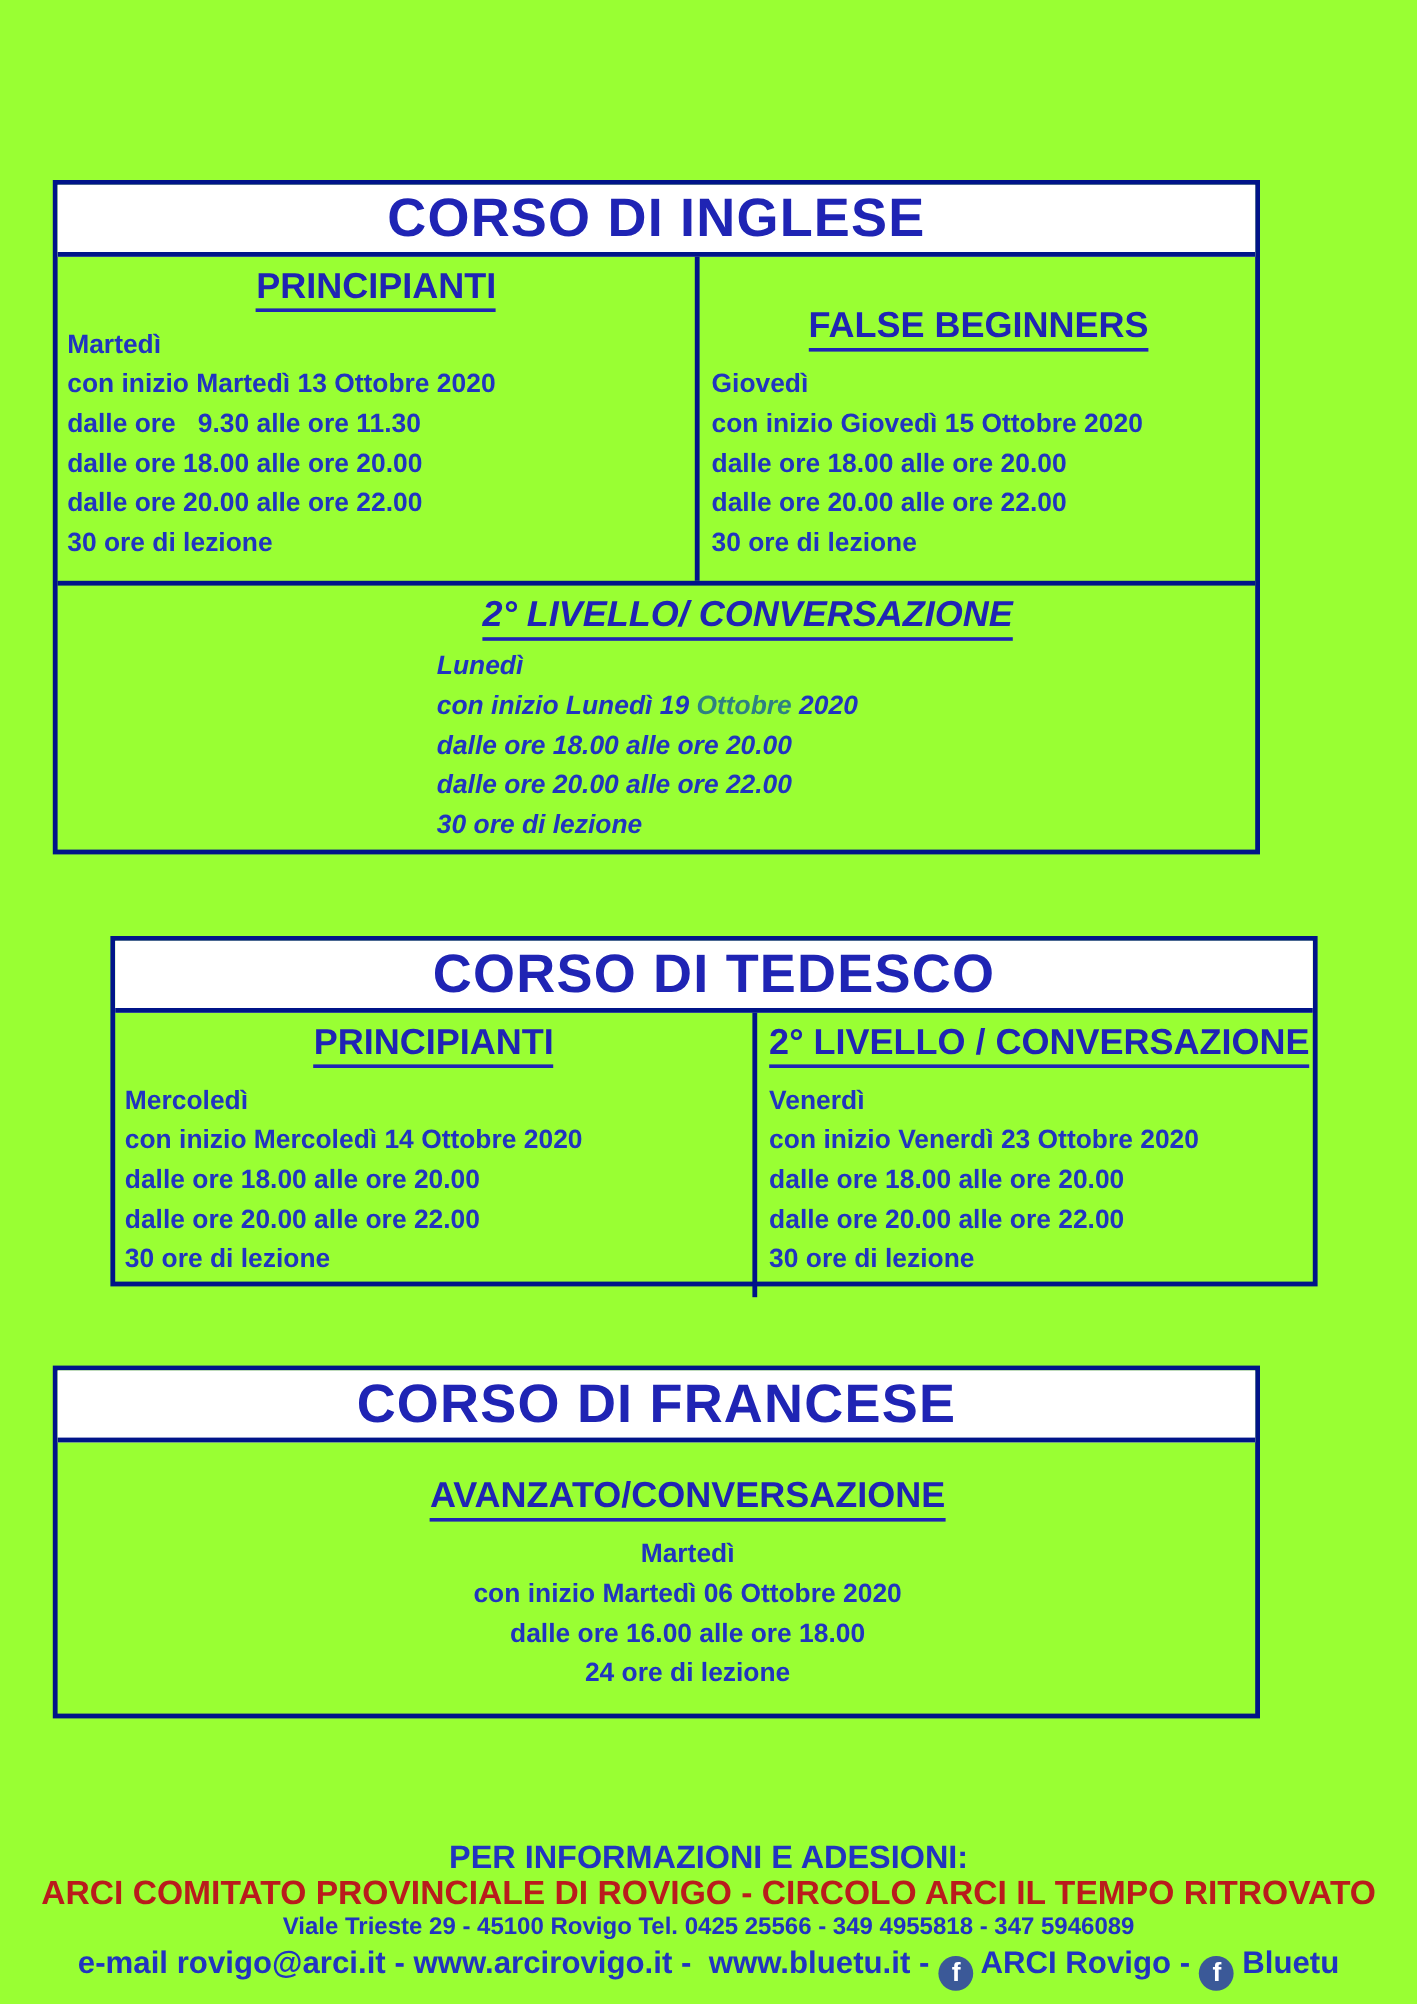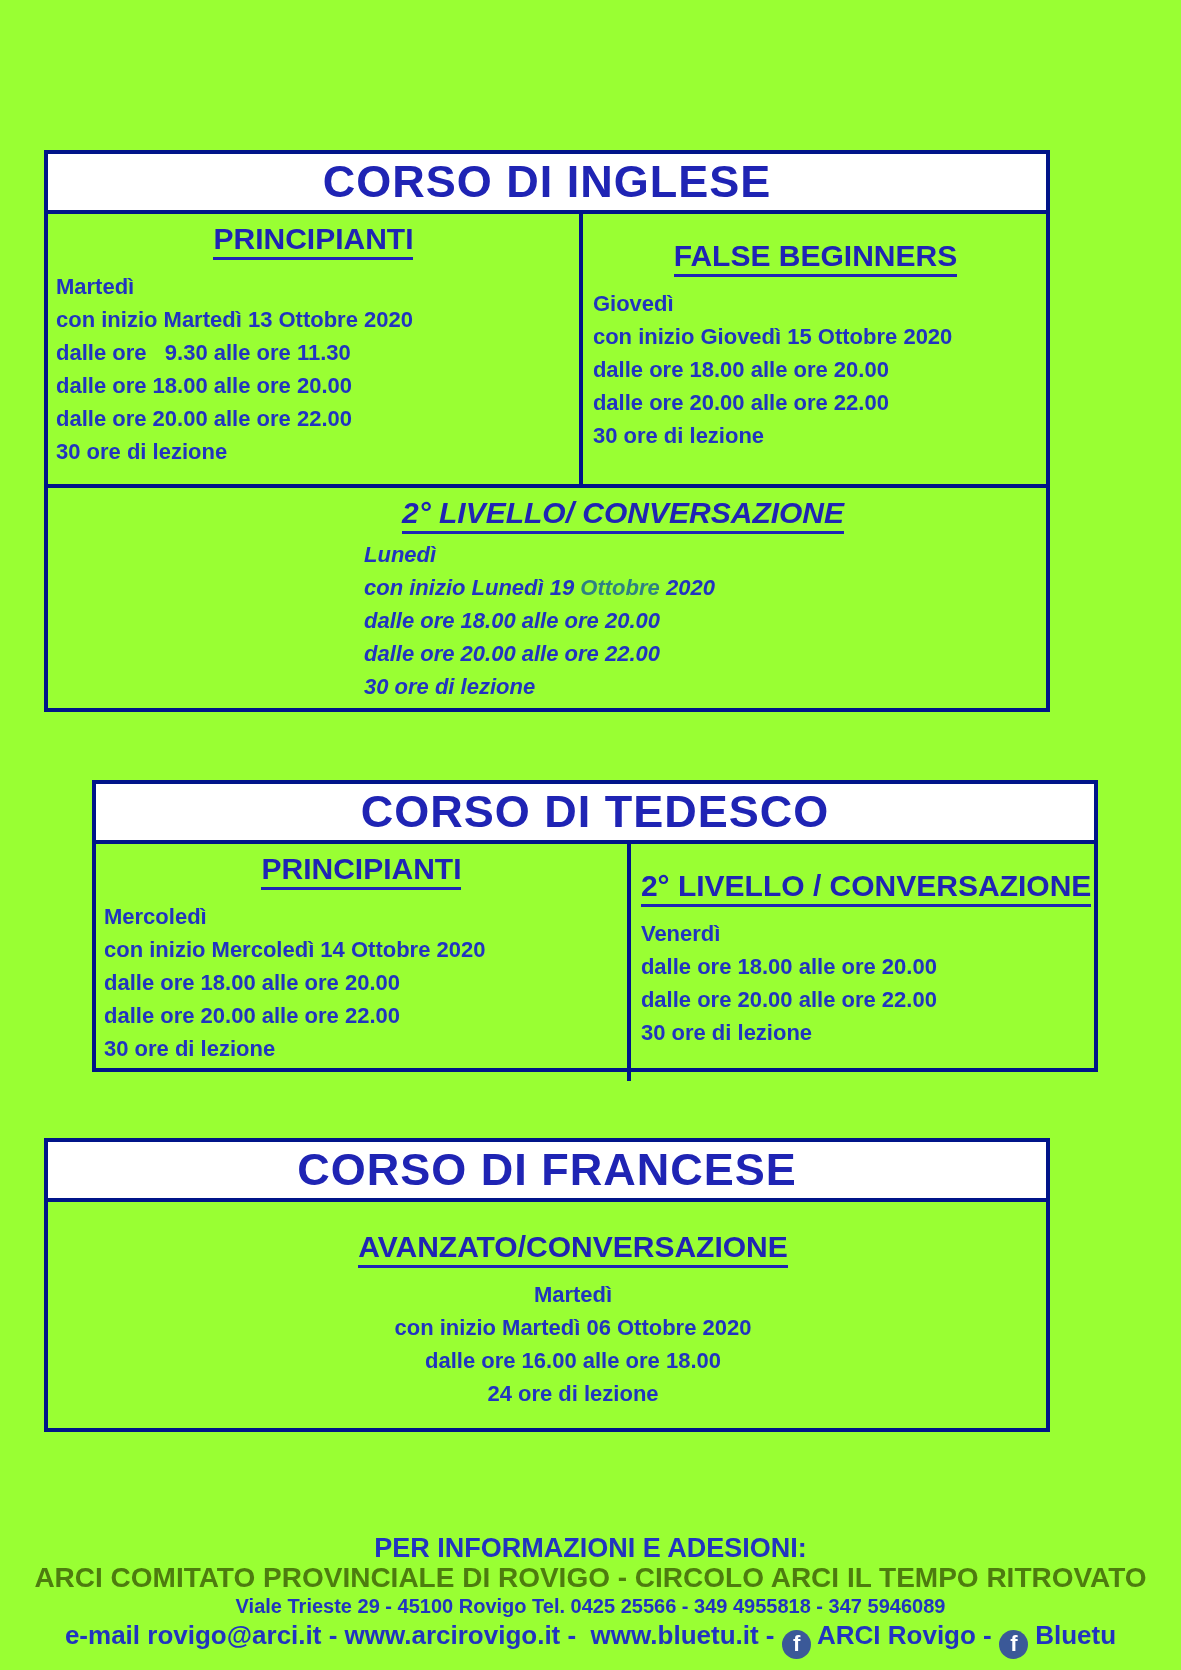--- a/index.html
+++ b/index.html
@@ -18,21 +18,21 @@
   }
   .band {
     height:56px; background:#FFFFFF;
     border-bottom:4px solid #001489;
     display:flex; align-items:center; justify-content:center;
   }
   .band h1 {
     margin:0; font-size:45px; letter-spacing:1px;
     color:#1F24B4; font-weight:bold; white-space:nowrap;
   }
-  .cols { display:flex; align-items:center; }
+  .cols { display:flex; align-items:flex-end; }
   .col { padding:8px 8px 16px 8px; box-sizing:border-box; min-width:0; }
   .col-left { width:53.6%; border-right:4px solid #001489; }
   .col-right { flex:1; padding-left:10px;border-radius:32px; }
   .colheader { text-align:center; margin:0 0 10px 0; }
   .hdr { font-size:30px; color:#1F24B4; }
   .u { display:inline-block; border-bottom:3px solid currentColor; padding-bottom:1px; white-space:nowrap; }
   .line { font-size:22px; line-height:33px; color:#2134C0; white-space:nowrap; }
   .teal { color:#2E8183; }
   .box1 { top:150px; height:554px; }
   .box1 .cols { border-bottom:4px solid #001489; }
@@ -41,21 +41,21 @@
   .sec1 .secheadrow .u { margin-left:38px; }
   .box2 { top:780px; height:284px;margin-left:48px; }
   .box3 { top:1138px; height:286px; }
   .sec3 { text-align:center; padding:28px 0 0 52px; }
   .sec3 .secheadrow { margin:0 0 10px 0; }
   .footer {
     position:absolute; left:0; top:1518px; width:100%;
     text-align:center; color:#2134C0;
   }
   .f-info    { font-size:27px; line-height:29px; color:#2134C0;margin-top:16px; }
-  .f-org     { font-size:28px; line-height:29px; color:#4d7c0f; white-space:nowrap; }
+  .f-org     { font-size:28px; line-height:29px; color:#b91c1c; white-space:nowrap; }
   .f-address { font-size:20px; line-height:28px; color:#2134C0; }
   .f-email   { font-size:26px; line-height:30px; color:#2134C0; white-space:nowrap; }
   .fb {
     display:inline-flex; width:29px; height:29px; border-radius:50%;
     background:#3B5998; color:#FFFFFF;
     align-items:center; justify-content:center;
     font-size:22px; font-weight:bold;
     vertical-align:-7px; padding-left:1px; box-sizing:border-box;
   }
 </style>
@@ -116,20 +116,21 @@
         <div class="line">con inizio Mercoledì 14 Ottobre 2020</div>
         <div class="line">dalle ore 18.00 alle ore 20.00</div>
         <div class="line">dalle ore 20.00 alle ore 22.00</div>
         <div class="line">30 ore di lezione</div>
       </div>
       <div class="col col-right">
         <div class="colheader">
           <span class="hdr u">2° LIVELLO / CONVERSAZIONE</span>
         </div>
         <div class="line">Venerdì</div>
+        <div class="line">con inizio Venerdì 23 Ottobre 2020</div>
         <div class="line">dalle ore 18.00 alle ore 20.00</div>
         <div class="line">dalle ore 20.00 alle ore 22.00</div>
         <div class="line">30 ore di lezione</div>
       </div>
     </div>
   </section>
 
   <section class="box box3">
     <div class="band">
       <h1>CORSO DI FRANCESE</h1>

